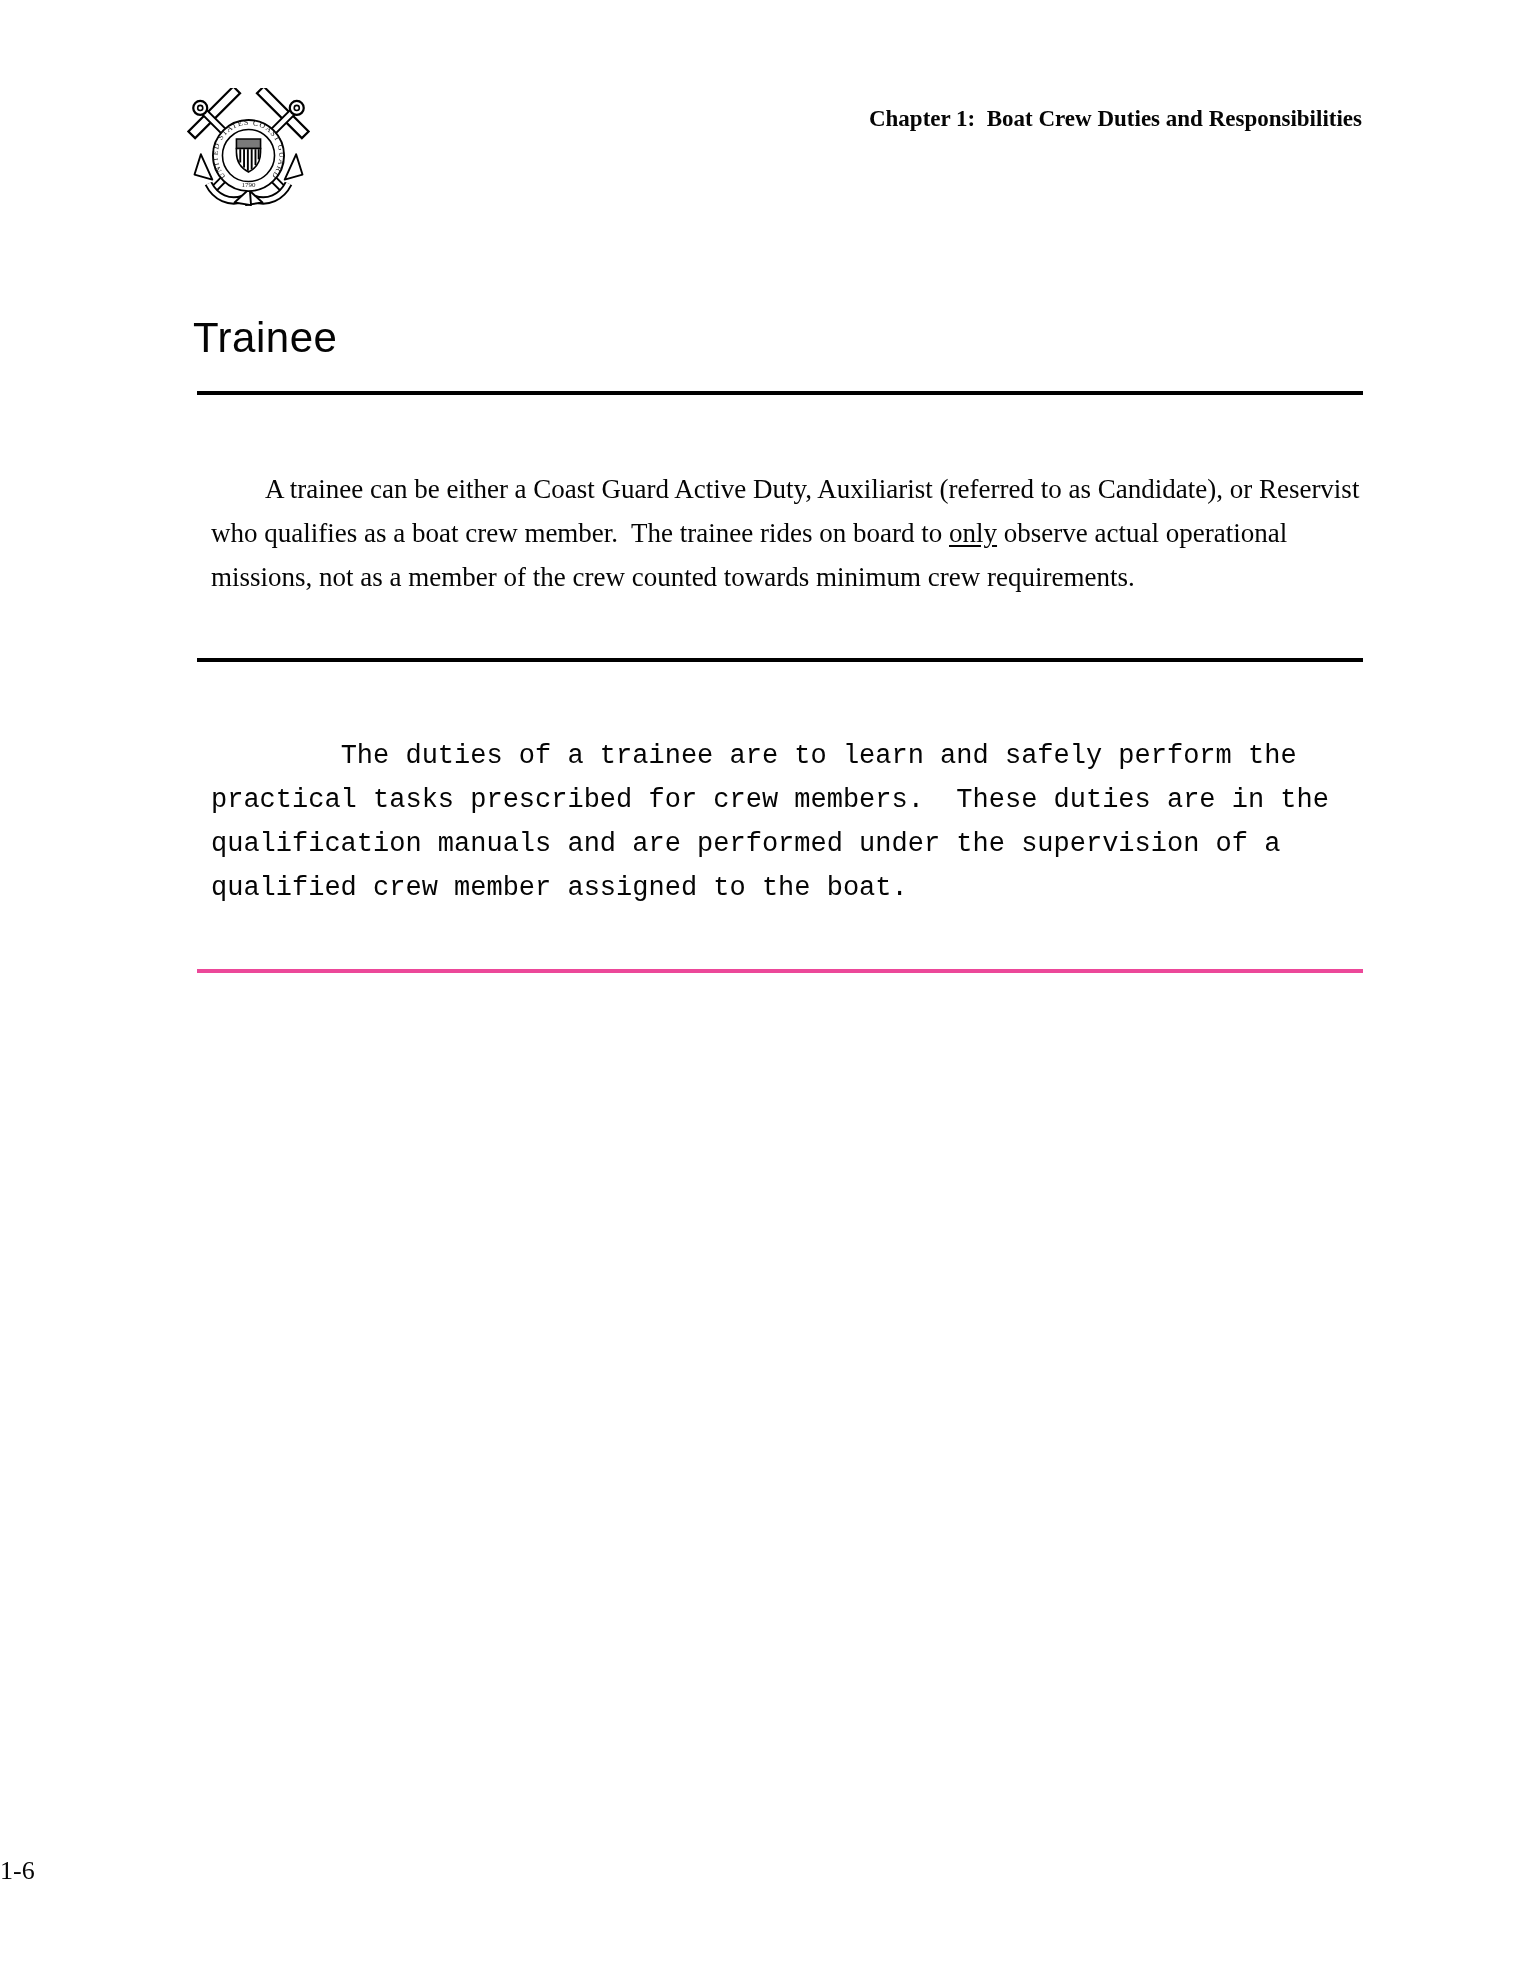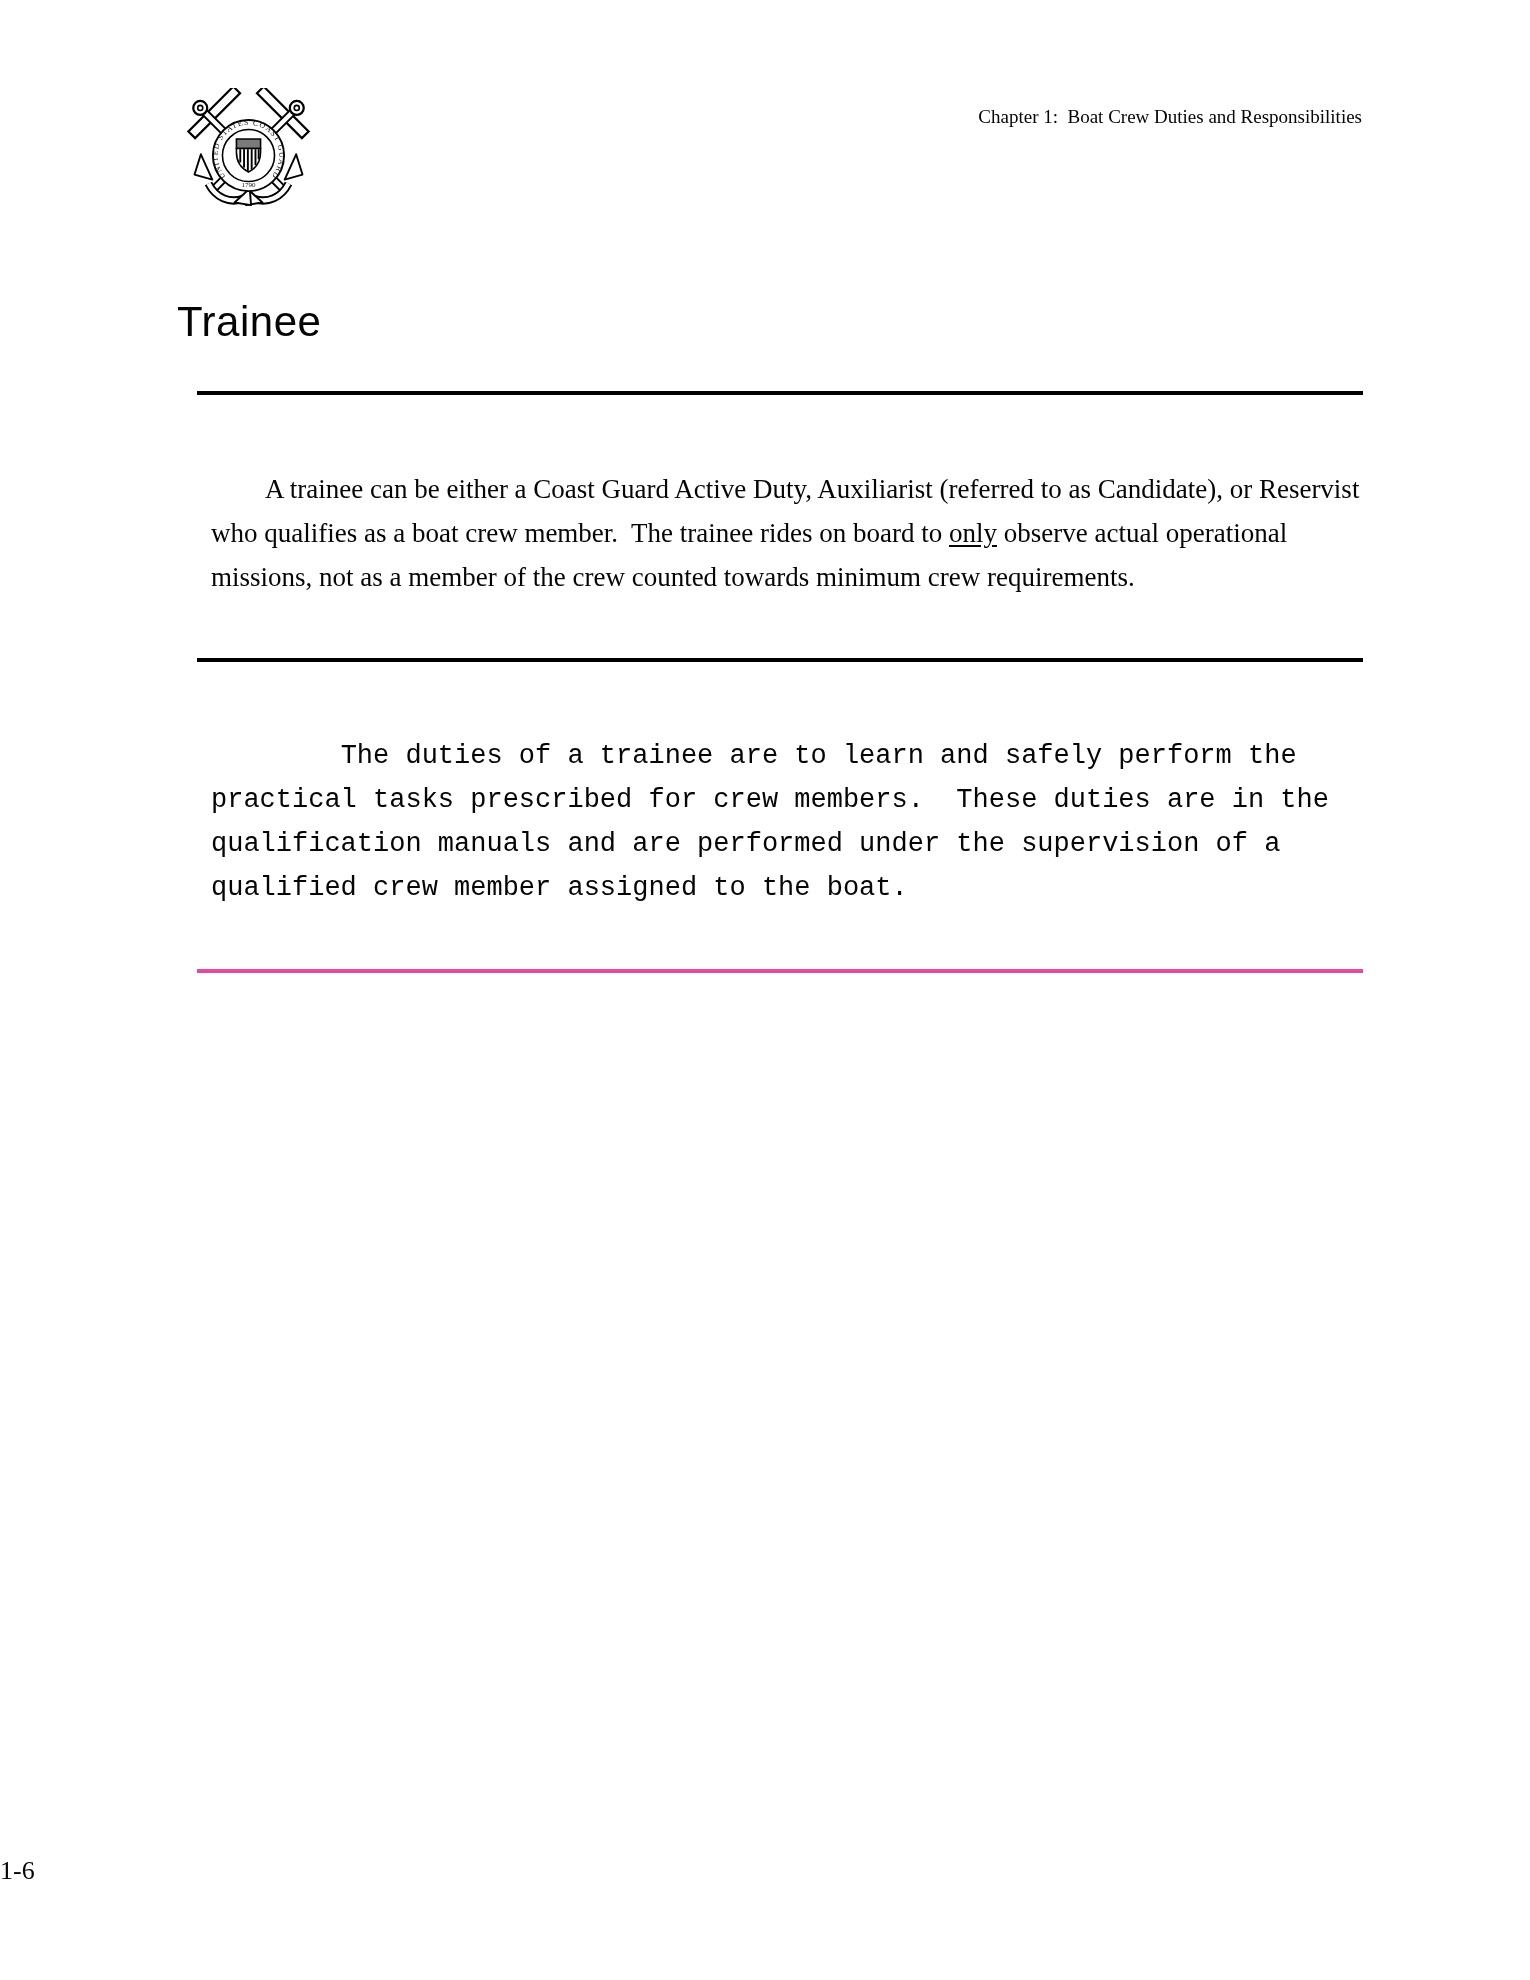--- a/index.html
+++ b/index.html
@@ -18,22 +18,23 @@
     left: 185px;
     top: 88px;
     width: 127px;
     height: 130px;
   }
   .seal text { fill: #111; }
   .chapter-header {
     position: absolute;
     top: 106px;
     right: 168px;
-    font-size: 19px;
+    font-size: 23px;
     white-space: pre;
+    font-weight: bold;
   }
   .doc-title {
     position: absolute;
     left: 177px;
     top: 298px;
     font-family: "Liberation Sans", sans-serif;
     font-size: 42px;
     letter-spacing: 0.5px;
   }
   .content {
@@ -114,21 +115,21 @@
       <line x1="93" y1="94" x2="93" y2="123"></line>
       <line x1="99" y1="94" x2="99" y2="128"></line>
       <line x1="105" y1="94" x2="105" y2="126"></line>
       <line x1="111" y1="94" x2="111" y2="119"></line>
       <line x1="116" y1="94" x2="116" y2="110"></line>
     </g>
   </svg>
 
   <div class="chapter-header">Chapter 1:  Boat Crew Duties and Responsibilities</div>
 
-  <h1 class="doc-title" style="margin:0; font-weight:400;">Trainee</h1>
+  <h1 class="doc-title" style="margin:16px; font-weight:400;">Trainee</h1>
 
   <div class="content">
 
     <div class="section-row">
       <div class="body-col">
         <span>A trainee can be either a Coast Guard Active Duty, Auxiliarist (referred to as Candidate), or Reservist who qualifies as a boat crew member.  The trainee rides on board to </span><span class="u">only</span><span> observe actual operational missions, not as a member of the crew counted towards minimum crew requirements.</span>
       </div>
     </div>
 
     <div class="section-row">

